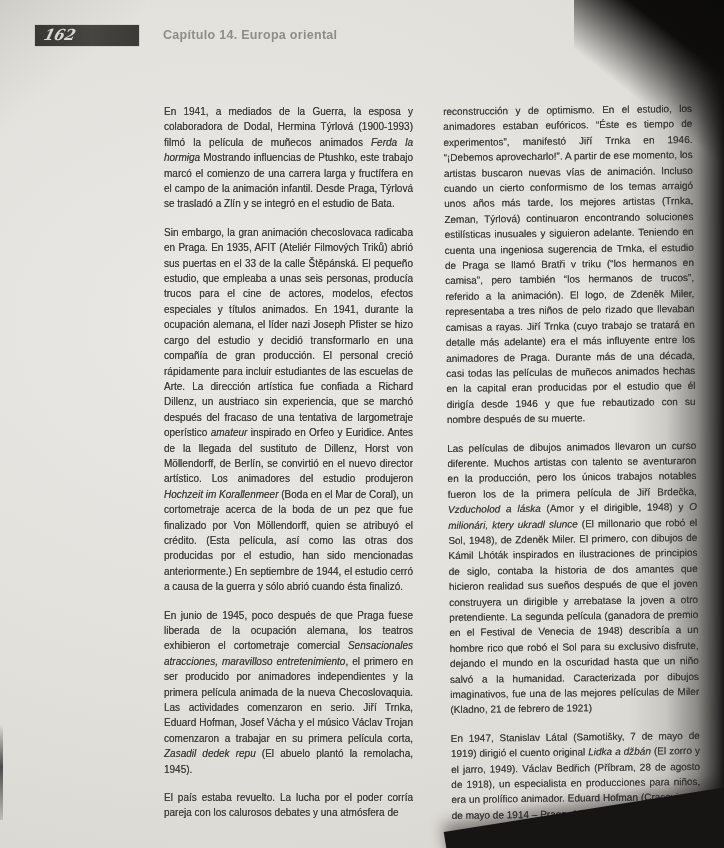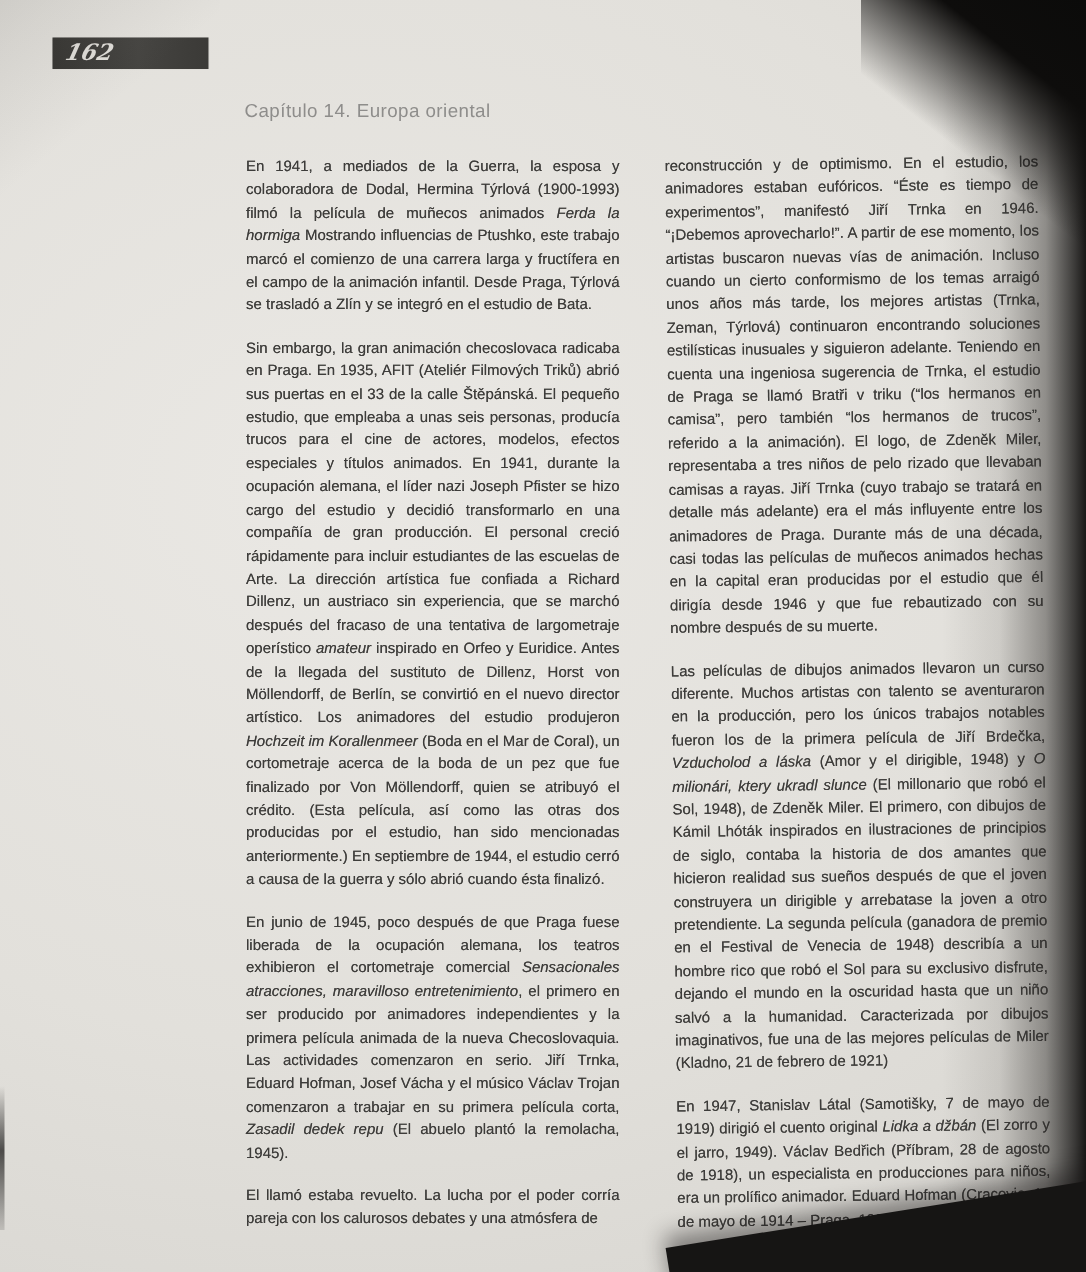--- a/index.html
+++ b/index.html
@@ -51,24 +51,23 @@
     margin:1px 0 0 9px;
     font-family:"DejaVu Serif", serif;
     font-style:italic;font-weight:bold;
     font-size:15px;line-height:19px;
     color:#e0ded9;
     transform:skewX(-14deg);
   }
   .chapter-title{
     position:absolute;z-index:2;
     left:163px;top:28px;
-    font-size:12.5px;font-weight:normal;
+    font-size:12.5px;font-weight:bold;
     letter-spacing:0.3px;
     color:#8e8d8b;
-    margin-top:39px;
   }
   .columns{
     position:absolute;z-index:2;
     left:164px;top:104px;width:528px;
     display:flex;gap:30px;
   }
   .col{
     width:249px;
     font-size:10px;line-height:15.4px;
     color:#3d3c3a;
@@ -87,21 +86,21 @@
   <div class="pagenum-box">
     <span class="pagenum">162</span>
   </div>
   <div class="chapter-title">Capítulo 14. Europa oriental</div>
 
   <div class="columns">
     <div class="col col-left" id="col-left">
         <p><span>En 1941, a mediados de la Guerra, la esposa y colaboradora de Dodal, Hermina Týrlová (1900-1993) filmó la película de muñecos animados </span><i>Ferda la hormiga</i><span> Mostrando influencias de Ptushko, este trabajo marcó el comienzo de una carrera larga y fructífera en el campo de la animación infantil. Desde Praga, Týrlová se trasladó a Zlín y se integró en el estudio de Bata.</span></p>
         <p><span>Sin embargo, la gran animación checoslovaca radicaba en Praga. En 1935, AFIT (Ateliér Filmových Triků) abrió sus puertas en el 33 de la calle Štěpánská. El pequeño estudio, que empleaba a unas seis personas, producía trucos para el cine de actores, modelos, efectos especiales y títulos animados. En 1941, durante la ocupación alemana, el líder nazi Joseph Pfister se hizo cargo del estudio y decidió transformarlo en una compañía de gran producción. El personal creció rápidamente para incluir estudiantes de las escuelas de Arte. La dirección artística fue confiada a Richard Dillenz, un austriaco sin experiencia, que se marchó después del fracaso de una tentativa de largometraje operístico </span><i>amateur</i><span> inspirado en Orfeo y Euridice. Antes de la llegada del sustituto de Dillenz, Horst von Möllendorff, de Berlín, se convirtió en el nuevo director artístico. Los animadores del estudio produjeron </span><i>Hochzeit im Korallenmeer</i><span> (Boda en el Mar de Coral), un cortometraje acerca de la boda de un pez que fue finalizado por Von Möllendorff, quien se atribuyó el crédito. (Esta película, así como las otras dos producidas por el estudio, han sido mencionadas anteriormente.) En septiembre de 1944, el estudio cerró a causa de la guerra y sólo abrió cuando ésta finalizó.</span></p>
         <p><span>En junio de 1945, poco después de que Praga fuese liberada de la ocupación alemana, los teatros exhibieron el cortometraje comercial </span><i>Sensacionales atracciones, maravilloso entretenimiento</i><span>, el primero en ser producido por animadores independientes y la primera película animada de la nueva Checoslovaquia. Las actividades comenzaron en serio. Jiří Trnka, Eduard Hofman, Josef Vácha y el músico Václav Trojan comenzaron a trabajar en su primera película corta, </span><i>Zasadil dedek repu</i><span> (El abuelo plantó la remolacha, 1945).</span></p>
-        <p><span>El llamó estaba revuelto. La lucha por el poder corría pareja con los calurosos debates y una atmósfera de</span></p>
+        <p><span>El país estaba revuelto. La lucha por el poder corría pareja con los calurosos debates y una atmósfera de</span></p>
       </div>
     <div class="col col-right" id="col-right">
         <p><span>reconstrucción y de optimismo. En el estudio, los animadores estaban eufóricos. “Éste es tiempo de experimentos”, manifestó Jiří Trnka en 1946. “¡Debemos aprovecharlo!”. A partir de ese momento, los artistas buscaron nuevas vías de animación. Incluso cuando un cierto conformismo de los temas arraigó unos años más tarde, los mejores artistas (Trnka, Zeman, Týrlová) continuaron encontrando soluciones estilísticas inusuales y siguieron adelante. Teniendo en cuenta una ingeniosa sugerencia de Trnka, el estudio de Praga se llamó Bratři v triku (“los hermanos en camisa”, pero también “los hermanos de trucos”, referido a la animación). El logo, de Zdeněk Miler, representaba a tres niños de pelo rizado que llevaban camisas a rayas. Jiří Trnka (cuyo trabajo se tratará en detalle más adelante) era el más influyente entre los animadores de Praga. Durante más de una década, casi todas las películas de muñecos animados hechas en la capital eran producidas por el estudio que él dirigía desde 1946 y que fue rebautizado con su nombre después de su muerte.</span></p>
         <p><span>Las películas de dibujos animados llevaron un curso diferente. Muchos artistas con talento se aventuraron en la producción, pero los únicos trabajos notables fueron los de la primera película de Jiří Brdečka, </span><i>Vzducholod a láska</i><span> (Amor y el dirigible, 1948) y </span><i>O milionári, ktery ukradl slunce</i><span> (El millonario que robó el Sol, 1948), de Zdeněk Miler. El primero, con dibujos de Kámil Lhóták inspirados en ilustraciones de principios de siglo, contaba la historia de dos amantes que hicieron realidad sus sueños después de que el joven construyera un dirigible y arrebatase la joven a otro pretendiente. La segunda película (ganadora de premio en el Festival de Venecia de 1948) describía a un hombre rico que robó el Sol para su exclusivo disfrute, dejando el mundo en la oscuridad hasta que un niño salvó a la humanidad. Caracterizada por dibujos imaginativos, fue una de las mejores películas de Miler (Kladno, 21 de febrero de 1921)</span></p>
         <p><span>En 1947, Stanislav Látal (Samotišky, 7 de mayo de 1919) dirigió el cuento original </span><i>Lidka a džbán</i><span> (El zorro y el jarro, 1949). Václav Bedřich (Příbram, 28 de agosto de 1918), un especialista en producciones para niños, era un prolífico animador. Eduard Hofman (Cracovia, 16 de mayo de 1914 – Praga, 1987), que se especializó</span></p>
       </div>
   </div>
 
   <div class="shade shade-top-left"></div>
   <div class="shade shade-right"></div>

